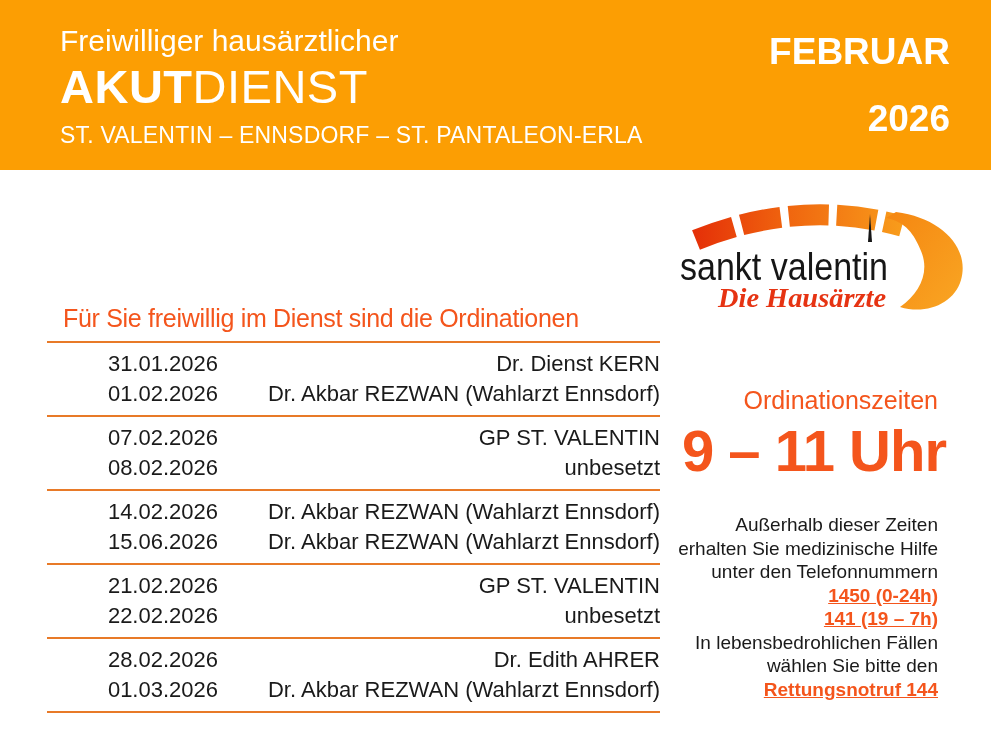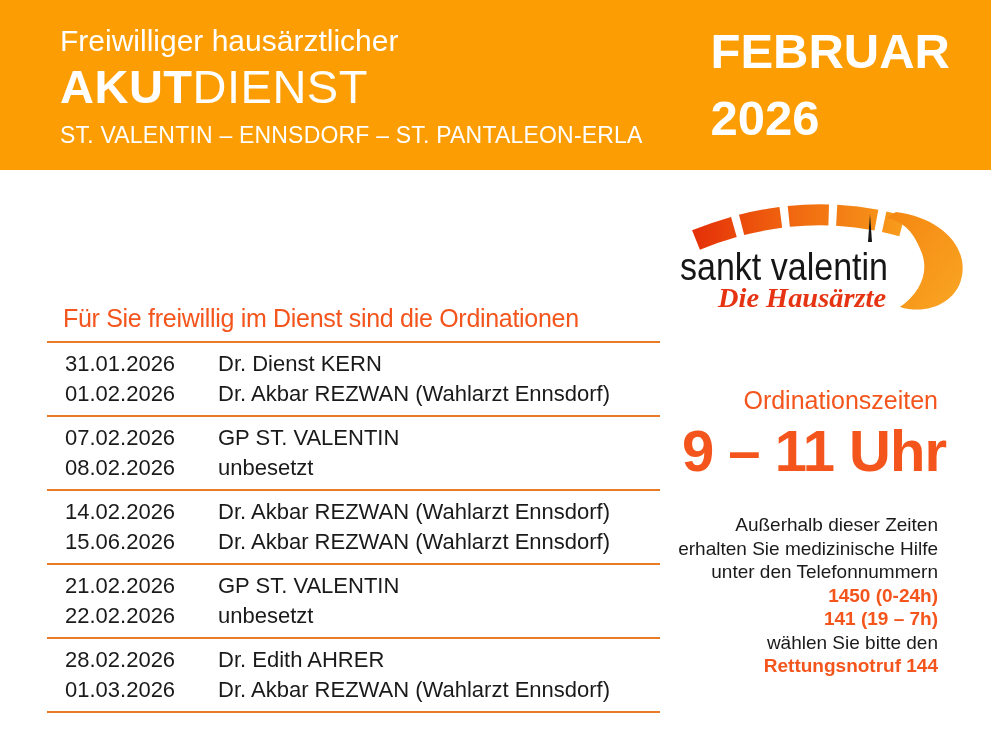--- a/index.html
+++ b/index.html
@@ -16,38 +16,38 @@
     position:relative;width:991px;height:753px;background:#ffffff;overflow:hidden;
     font-family:"Liberation Sans","DejaVu Sans",sans-serif;color:var(--text-black);
   }
   
   .banner{position:absolute;left:0;top:0;width:1003px;height:170px;background:var(--banner-orange);color:#ffffff;}
   .banner-left{position:absolute;left:60px;top:22px;}
   .banner-line1{font-size:30px;line-height:38px;font-weight:400;}
   .banner-title{font-size:47px;line-height:54px;font-weight:400;letter-spacing:0.5px;}
   .banner-title b{font-weight:700;margin-top:42px;}
   .banner-line3{font-size:23px;line-height:30px;margin-top:6px;letter-spacing:0.2px;}
-  .banner-right{position:absolute;right:53px;top:18px;font-weight:700;font-size:49px;line-height:67px;}
+  .banner-right{position:absolute;right:53px;top:18px;text-align:right;font-weight:700;font-size:37px;line-height:67px;}
   
   .logo{position:absolute;left:680px;top:196px;width:290px;height:118px;}
   
   .sched-heading{
     position:absolute;left:63px;top:303px;width:600px;
     font-size:25px;line-height:30px;letter-spacing:-0.3px;color:var(--accent-orange);
   }
   .table{position:absolute;left:47px;top:341px;width:613px;border-bottom:2px solid var(--rule-orange);}
-  .group{border-top:2px solid var(--rule-orange);padding:6px 0;}
+  .group{border-top:2px solid var(--rule-orange);padding:6px 0;text-align:right;}
   .row{display:flex;padding-left:18px;font-size:22px;line-height:30px;color:var(--text-black);}
   .date{width:153px;flex:0 0 153px;}
   .doctor{flex:1;}
   
   .ord-label{position:absolute;right:53px;top:386px;font-size:25px;color:var(--accent-orange);}
   .ord-time{position:absolute;right:45px;top:417px;font-size:58px;font-weight:700;letter-spacing:-1px;color:var(--accent-orange);text-align:right;}
   .info{position:absolute;right:53px;top:513px;width:330px;text-align:right;font-size:19px;line-height:23.5px;color:var(--text-black);}
-  .info-line.accent{color:var(--phone-orange);font-weight:700;}
+  .info-line.accent{color:var(--phone-orange);font-weight:700;text-decoration:underline;}
 </style>
 </head>
 <body>
 
 <div class="page">
 
   <div class="banner">
     <div class="banner-left">
       <div class="banner-line1">Freiwilliger hausärztlicher</div>
       <div class="banner-title"><b>AKUT</b><span>DIENST</span></div>
@@ -137,17 +137,18 @@
 
   <div class="ord-label">Ordinationszeiten</div>
   <div class="ord-time">9 – 11 Uhr</div>
 
   <div class="info">
       <div class="info-line">Außerhalb dieser Zeiten</div>
       <div class="info-line">erhalten Sie medizinische Hilfe</div>
       <div class="info-line">unter den Telefonnummern</div>
       <div class="info-line accent">1450 (0-24h)</div>
       <div class="info-line accent">141 (19 – 7h)</div>
+      <div class="info-line">In lebensbedrohlichen Fällen</div>
       <div class="info-line">wählen Sie bitte den</div>
       <div class="info-line accent">Rettungsnotruf 144</div>
     </div>
 
 </div>
 
 </body></html>

